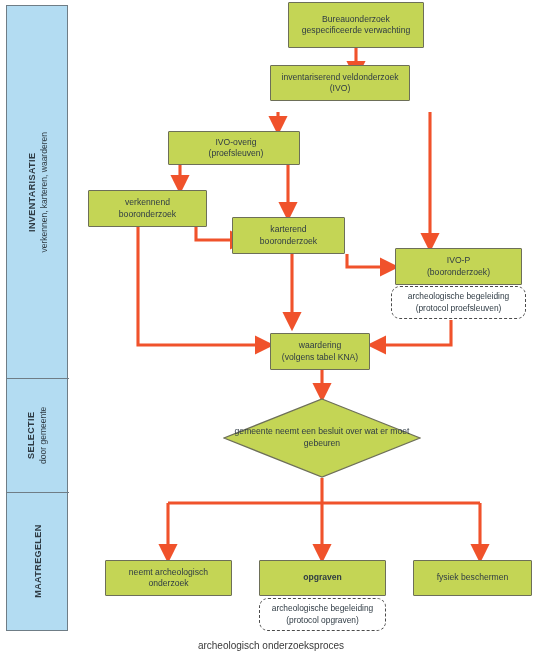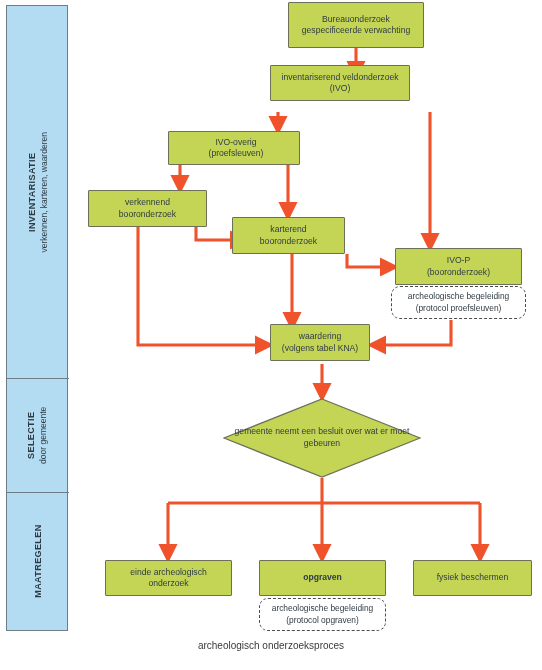--- a/index.html
+++ b/index.html
@@ -202,42 +202,42 @@
     </div>
   </div>
 
   <div class="ghost" style="left:391px;top:286px;width:135px;height:33px;">
     <div>
       <span class="lbl">archeologische begeleiding</span>
       <span class="lbl">(protocol proefsleuven)</span>
     </div>
   </div>
 
-  <div class="node" style="left:270px;top:324px;width:100px;height:37px;">
+  <div class="node" style="left:270px;top:333px;width:100px;height:37px;">
     <div>
       <span class="lbl">waardering</span>
       <span class="lbl">(volgens tabel KNA)</span>
     </div>
   </div>
 
   <div class="diamond" style="left:223px;top:398px;width:198px;height:80px;">
     <svg width="198" height="80" viewBox="0 0 198 80" xmlns="http://www.w3.org/2000/svg">
       <polygon points="99,1 197,40 99,79 1,40" fill="#c4d555" stroke="#6d6f58" stroke-width="1.3"></polygon>
     </svg>
     <div class="dtext">
       <div>
         <span class="lbl">gemeente neemt een besluit</span>
         <span class="lbl">over wat er moet gebeuren</span>
       </div>
     </div>
   </div>
 
   <div class="node" style="left:105px;top:560px;width:127px;height:36px;">
     <div>
-      <span class="lbl">einde archeologisch</span>
+      <span class="lbl">neemt archeologisch</span>
       <span class="lbl">onderzoek</span>
     </div>
   </div>
 
   <div class="node" style="left:259px;top:560px;width:127px;height:36px;font-weight:bold;">
     <div>
       <span class="lbl">opgraven</span>
     </div>
   </div>
 

